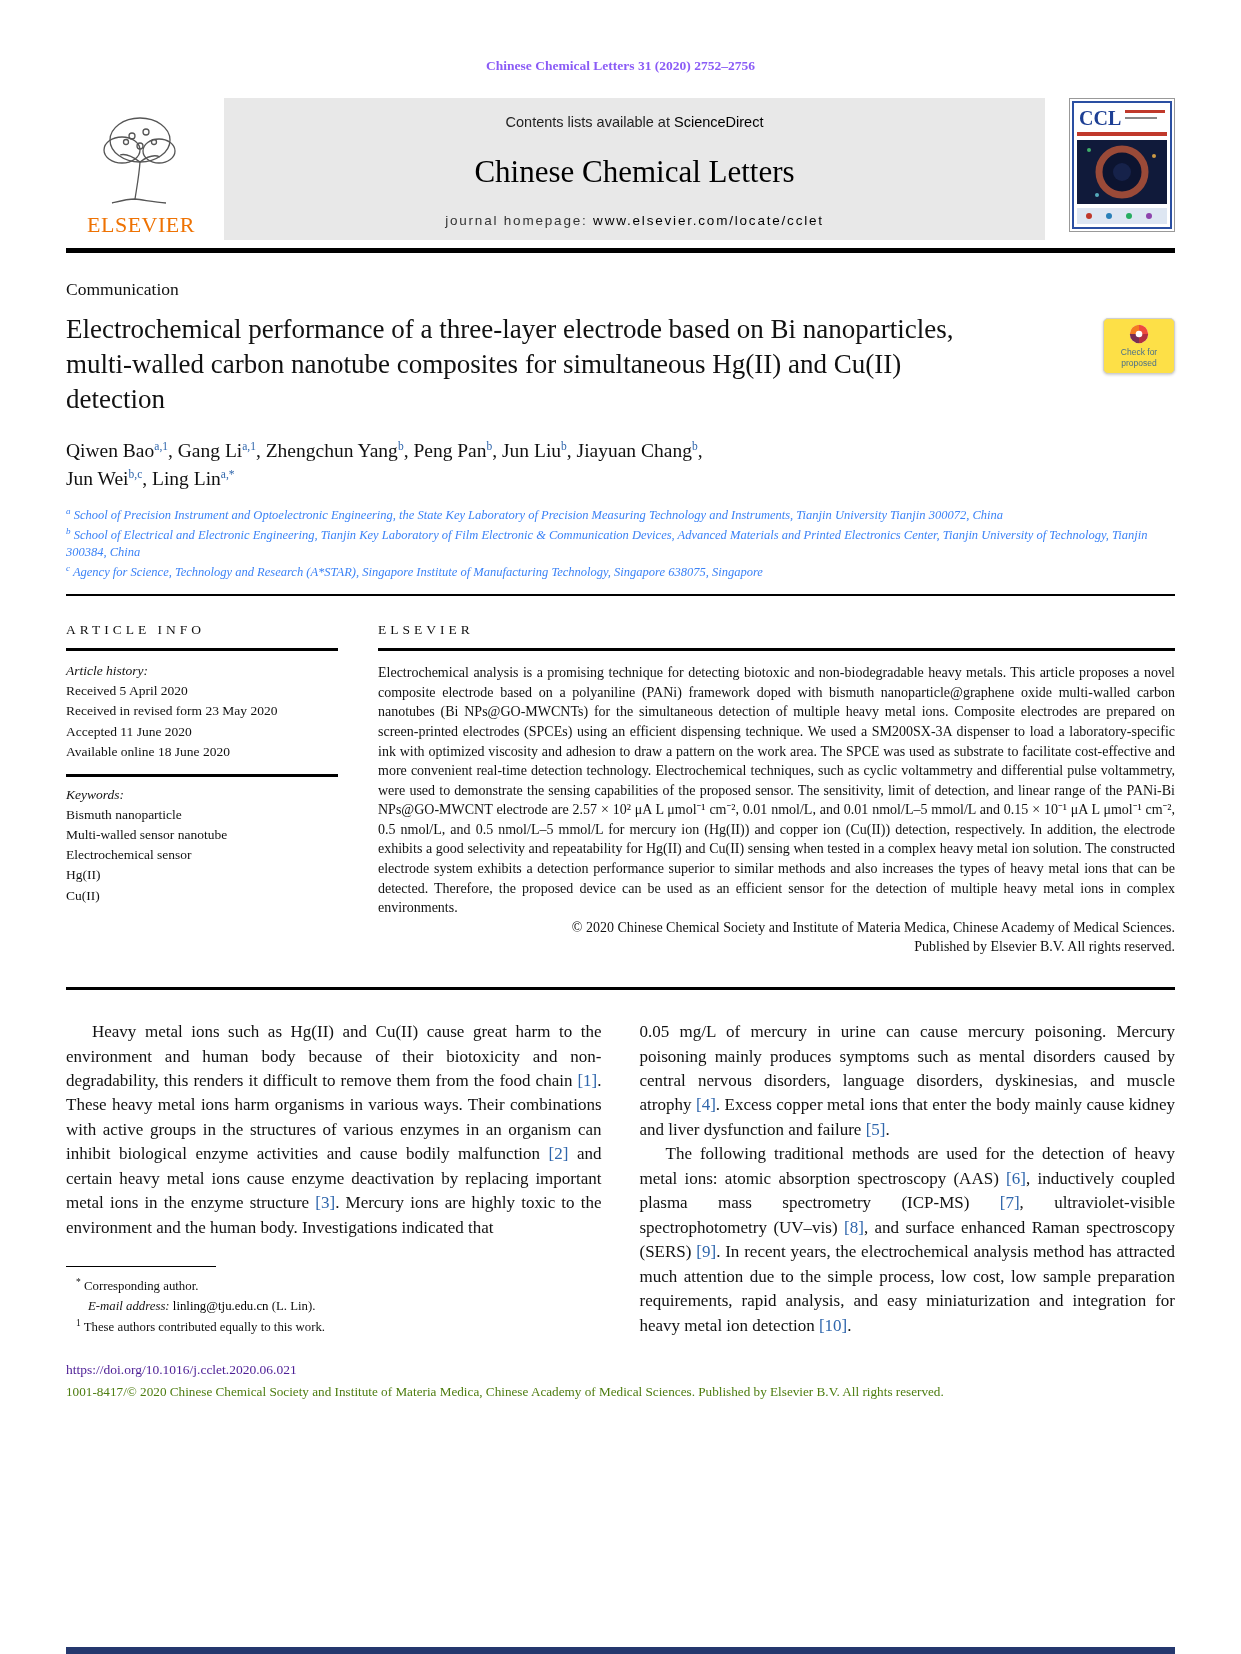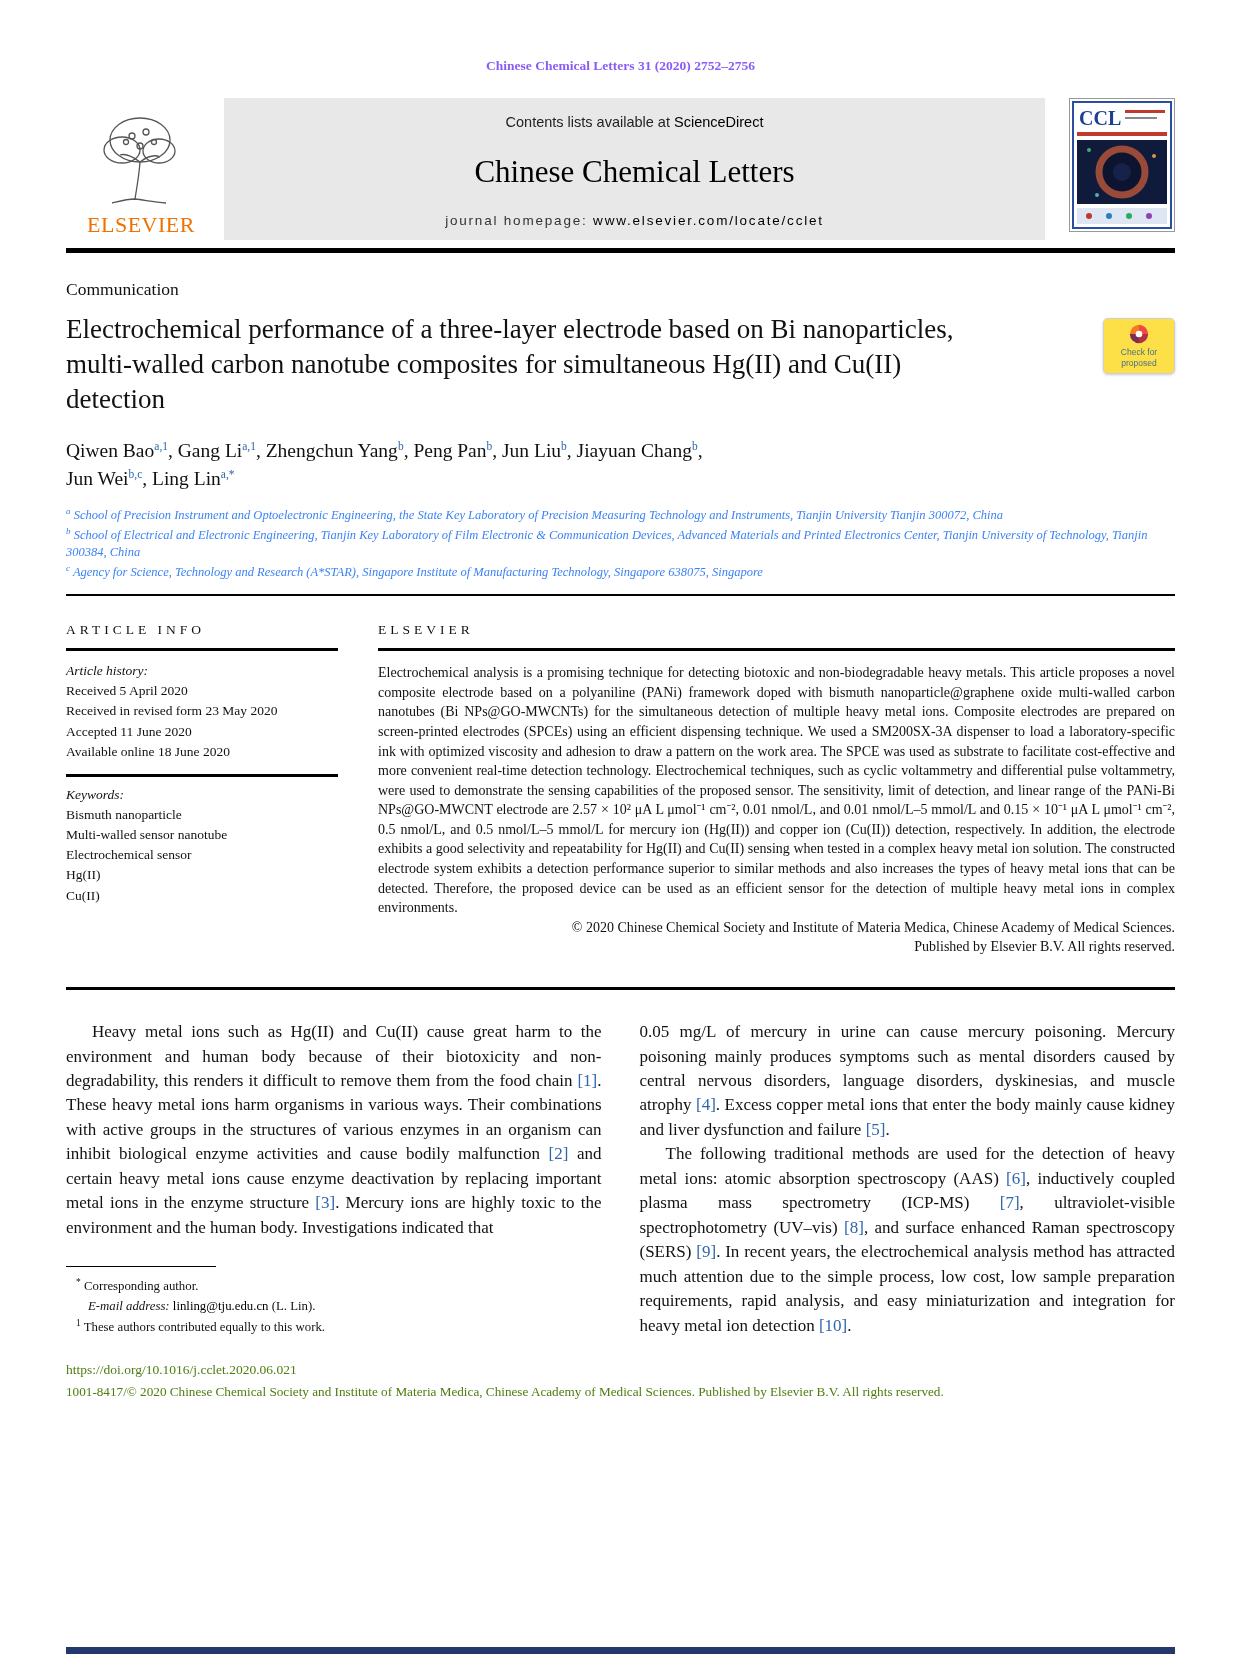--- a/index.html
+++ b/index.html
@@ -60,21 +60,21 @@
   .ref { color:#2f66ac; }
 
   .fn-block { margin-top:26px; }
   .fn-rule { width:150px; height:1px; background:#000; margin-bottom:8px; }
   .fn { font-size:12.8px; line-height:1.5; }
   .fn-ind1 { padding-left:10px; }
   .fn-ind2 { padding-left:22px; }
   .fnsup { font-size:9.5px; vertical-align:super; }
   .fn i { font-style:italic; }
 
-  .doi { margin-top:24px; font-size:13.5px; color:#4d7c0f; }
+  .doi { margin-top:24px; font-size:13.5px; color:#4c1d95; }
   .issn-line { margin-top:6px; font-size:13.2px; color:#4d7c0f; }
 
   .bottom-bar { position:absolute; left:66px; right:66px; bottom:0; height:7px; background:#25386e; }
 </style>
 </head>
 <body>
 
 <div class="content">
 
   <div class="citation">Chinese Chemical Letters 31 (2020) 2752–2756</div>

